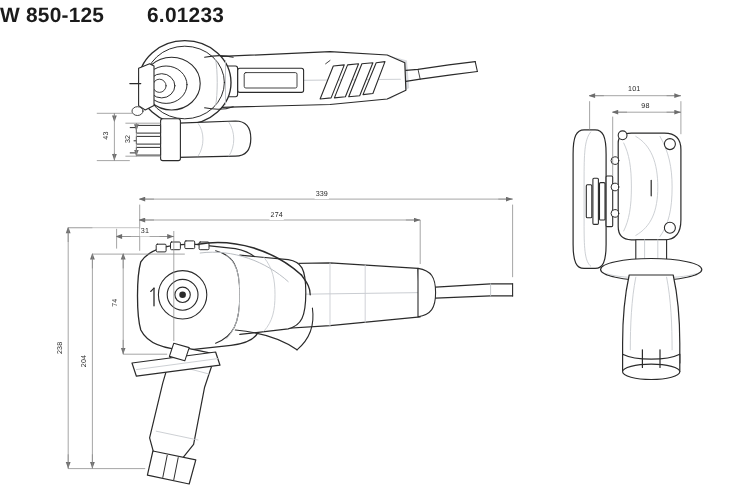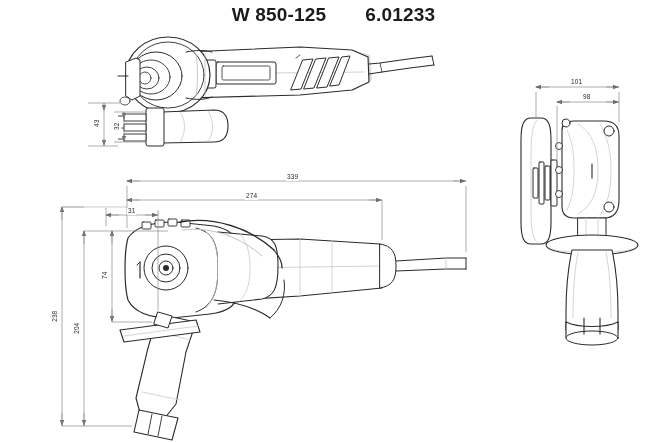--- a/index.html
+++ b/index.html
@@ -4,21 +4,21 @@
 <style>
   html,body{margin:0;padding:0;background:#ffffff;}
   body{
     width:667px;height:443px;overflow:hidden;position:relative;
     font-family:"Liberation Sans","DejaVu Sans",sans-serif;
     color:#1a1a1a;
   }
   #sheet{position:absolute;inset:0;width:667px;height:443px;background:#fff;}
   #sheet svg{display:block;width:667px;height:443px;}
   .ttl{
-    position:absolute;top:4px;left:0;width:667px;text-align:center;
+    position:absolute;top:4px;left:0;width:667px;text-align:left;
     pointer-events:none;
   }
   .ttl span{
     font-size:19px;font-weight:700;letter-spacing:.2px;color:#1b1b1b;
     font-family:"Liberation Sans","DejaVu Sans",sans-serif;
   }
   .ttl .gap{display:inline-block;width:30px;}
   
   .dimtxt{
     position:absolute;font-size:6.5px;color:#2a2a2a;

